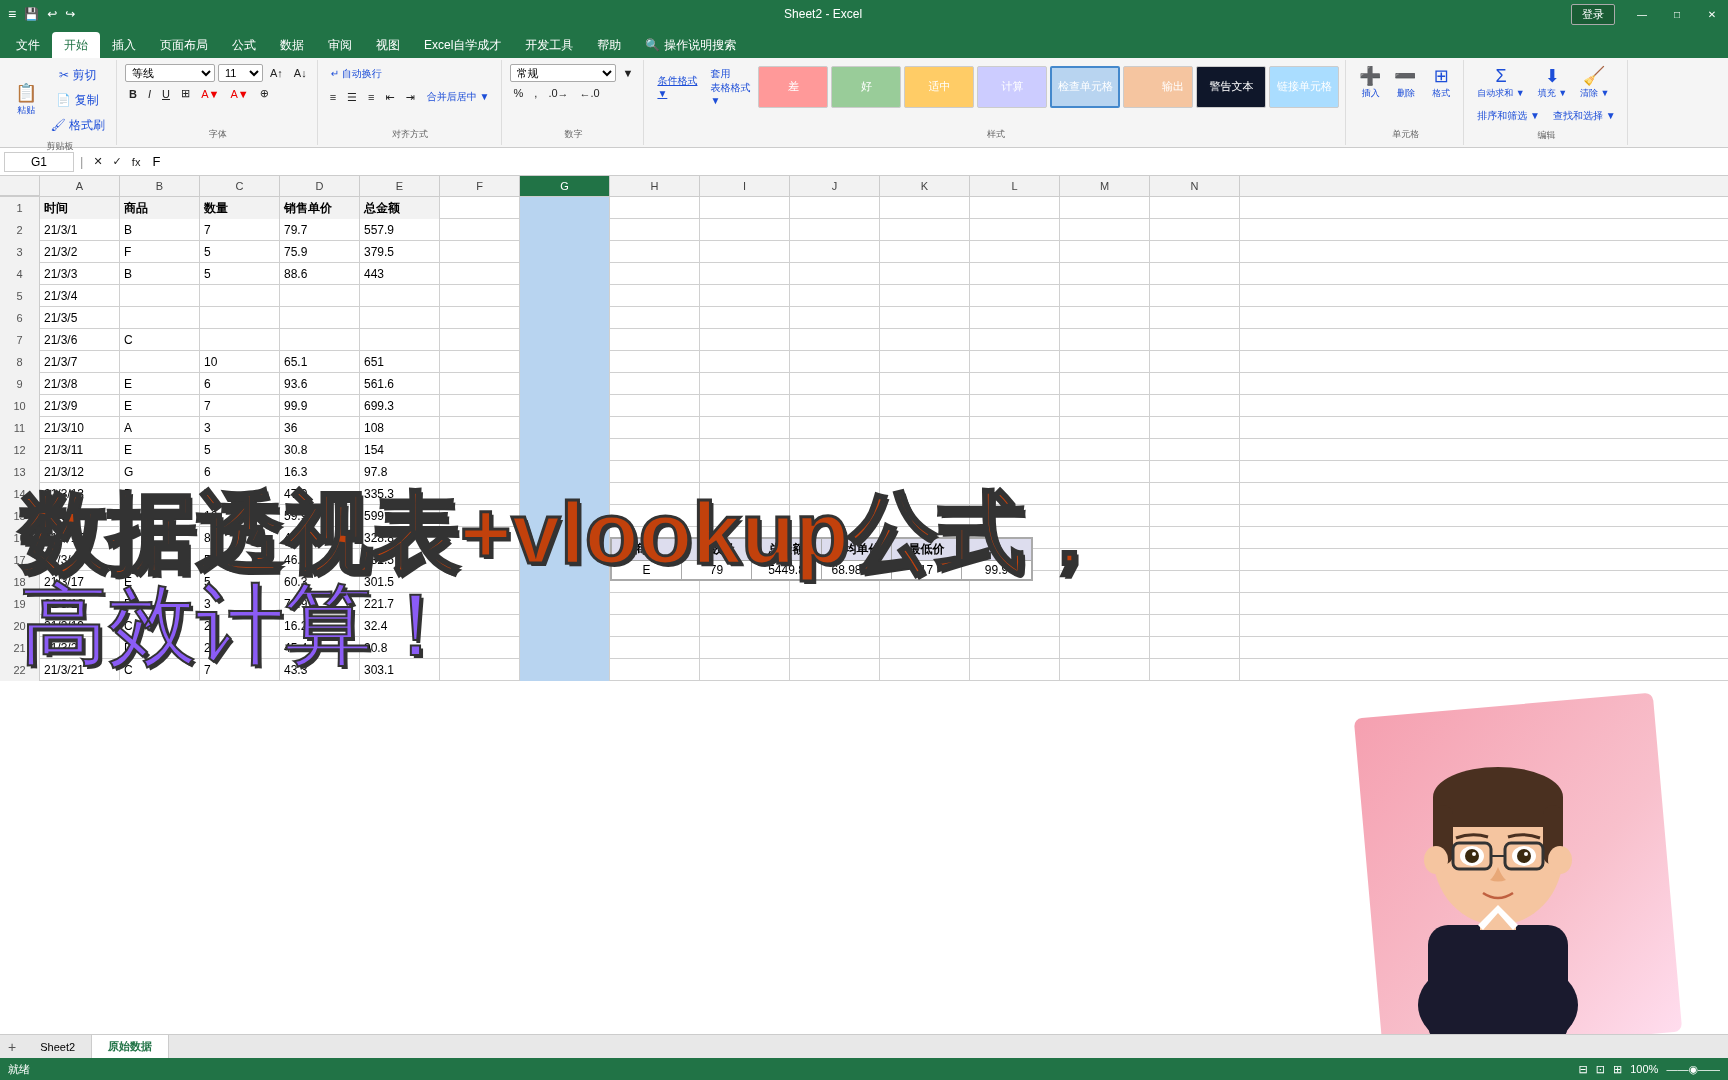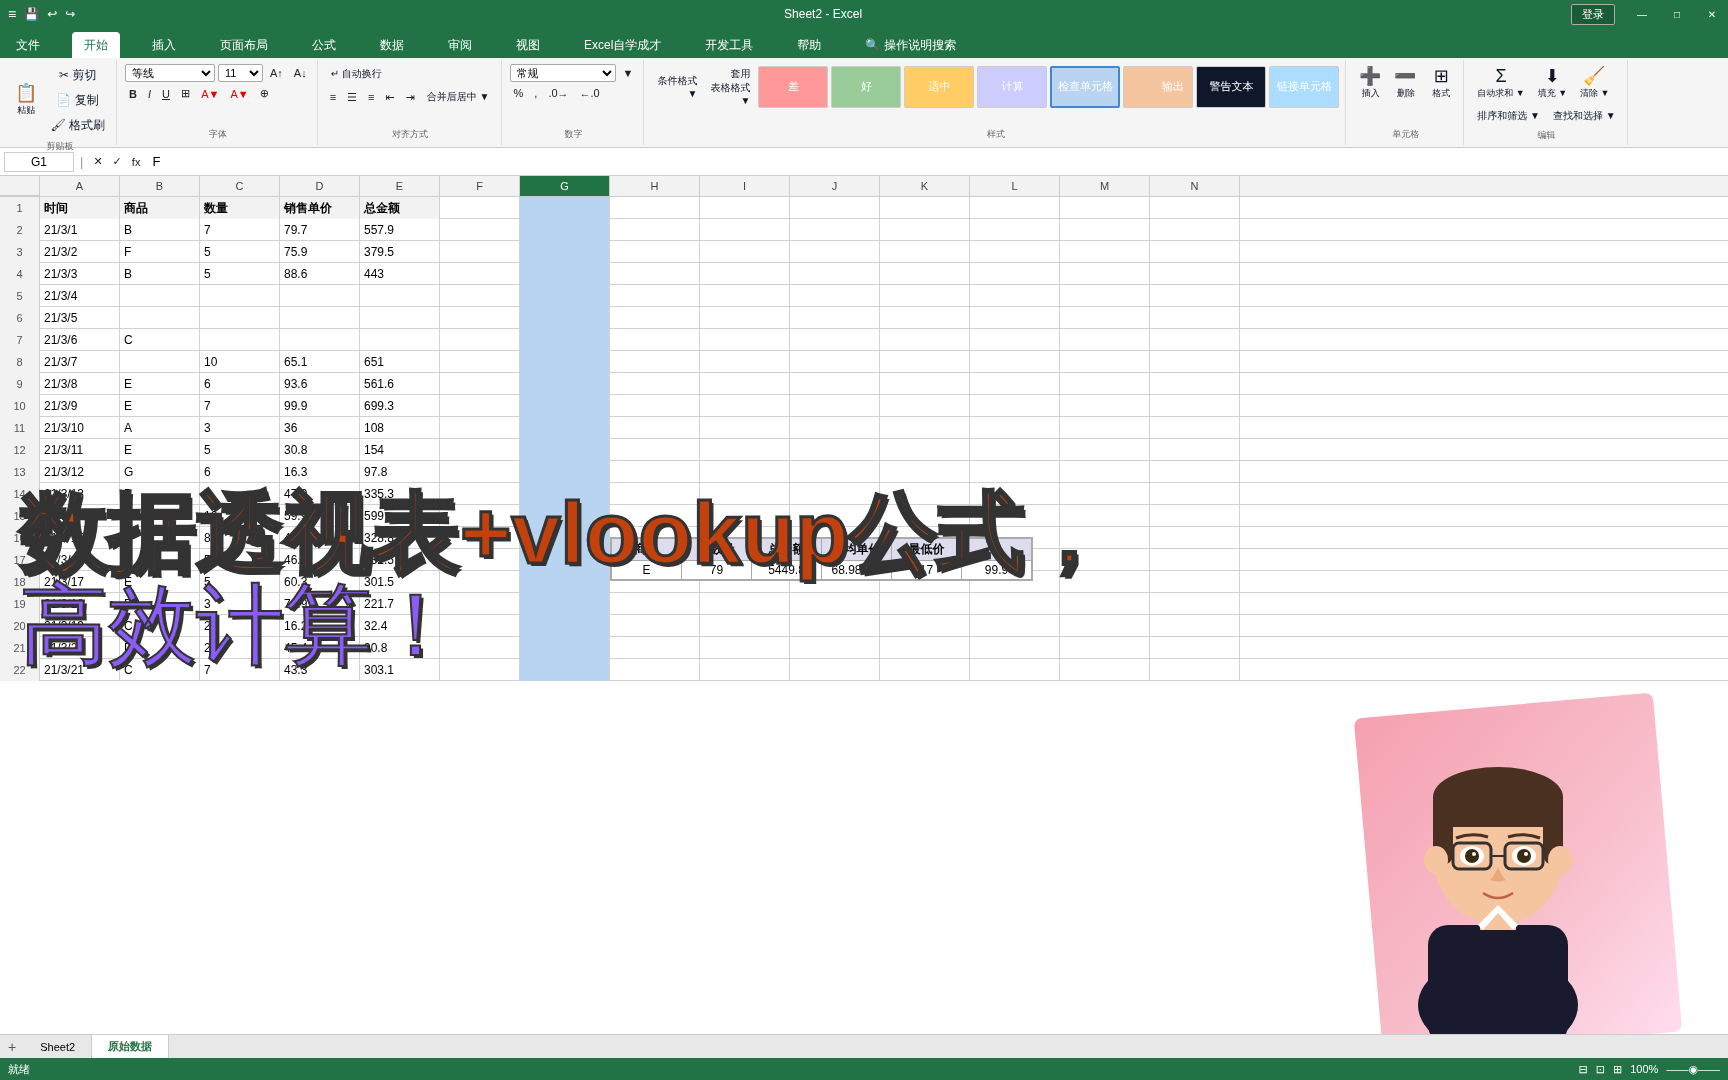--- a/index.html
+++ b/index.html
@@ -25,21 +25,20 @@
     #ribbon {
       background: #217346;
       color: white;
     }
     #ribbon-tabs {
       display: flex;
       height: 30px;
       align-items: flex-end;
       padding-left: 4px;
       background: #217346;
-      gap: 20px;
     }
     .ribbon-tab {
       padding: 4px 12px;
       font-size: 12px;
       color: white;
       cursor: pointer;
       height: 26px;
       display: flex;
       align-items: center;
     }
@@ -57,26 +56,26 @@
       height: 90px;
       gap: 2px;
     }
     .ribbon-btn {
       display: flex;
       flex-direction: column;
       align-items: center;
       justify-content: center;
       padding: 2px 4px;
       font-size: 10px;
-      color: #0f172a;
+      color: #1d4ed8;
       cursor: pointer;
       border: 1px solid transparent;
       border-radius: 2px;
       min-width: 32px;
-      text-align: right;
+      text-align: left;
     }
     .ribbon-btn .icon { font-size: 18px; line-height: 1; }
     .ribbon-btn .label { font-size: 9px; margin-top: 2px; }
 
     
     #formula-bar {
       display: flex;
       align-items: center;
       height: 28px;
       background: #fff;
@@ -512,21 +511,21 @@
         <span class="mini-btn">%</span>
         <span class="mini-btn">,</span>
         <span class="mini-btn">.0→</span>
         <span class="mini-btn">←.0</span>
       </div>
       <div class="rib-section-label">数字</div>
     </div>
 
     <div class="rib-section" style="min-width:400px;">
       <div class="rib-row">
-        <div class="ribbon-btn" style="font-size:10px;">条件格式<br>▼</div>
+        <div class="ribbon-btn" style="font-size:10px;text-decoration:underline;">条件格式<br>▼</div>
         <div class="ribbon-btn" style="font-size:10px;">套用<br>表格格式<br>▼</div>
         <div class="style-box style-bad">差</div>
         <div class="style-box style-good">好</div>
         <div class="style-box style-neutral">适中</div>
         <div class="style-box style-calc">计算</div>
         <div class="style-box style-check">检查单元格</div>
         <div class="style-box style-output">输出</div>
         <div class="style-box style-warn">警告文本</div>
         <div class="style-box style-link">链接单元格</div>
       </div>

